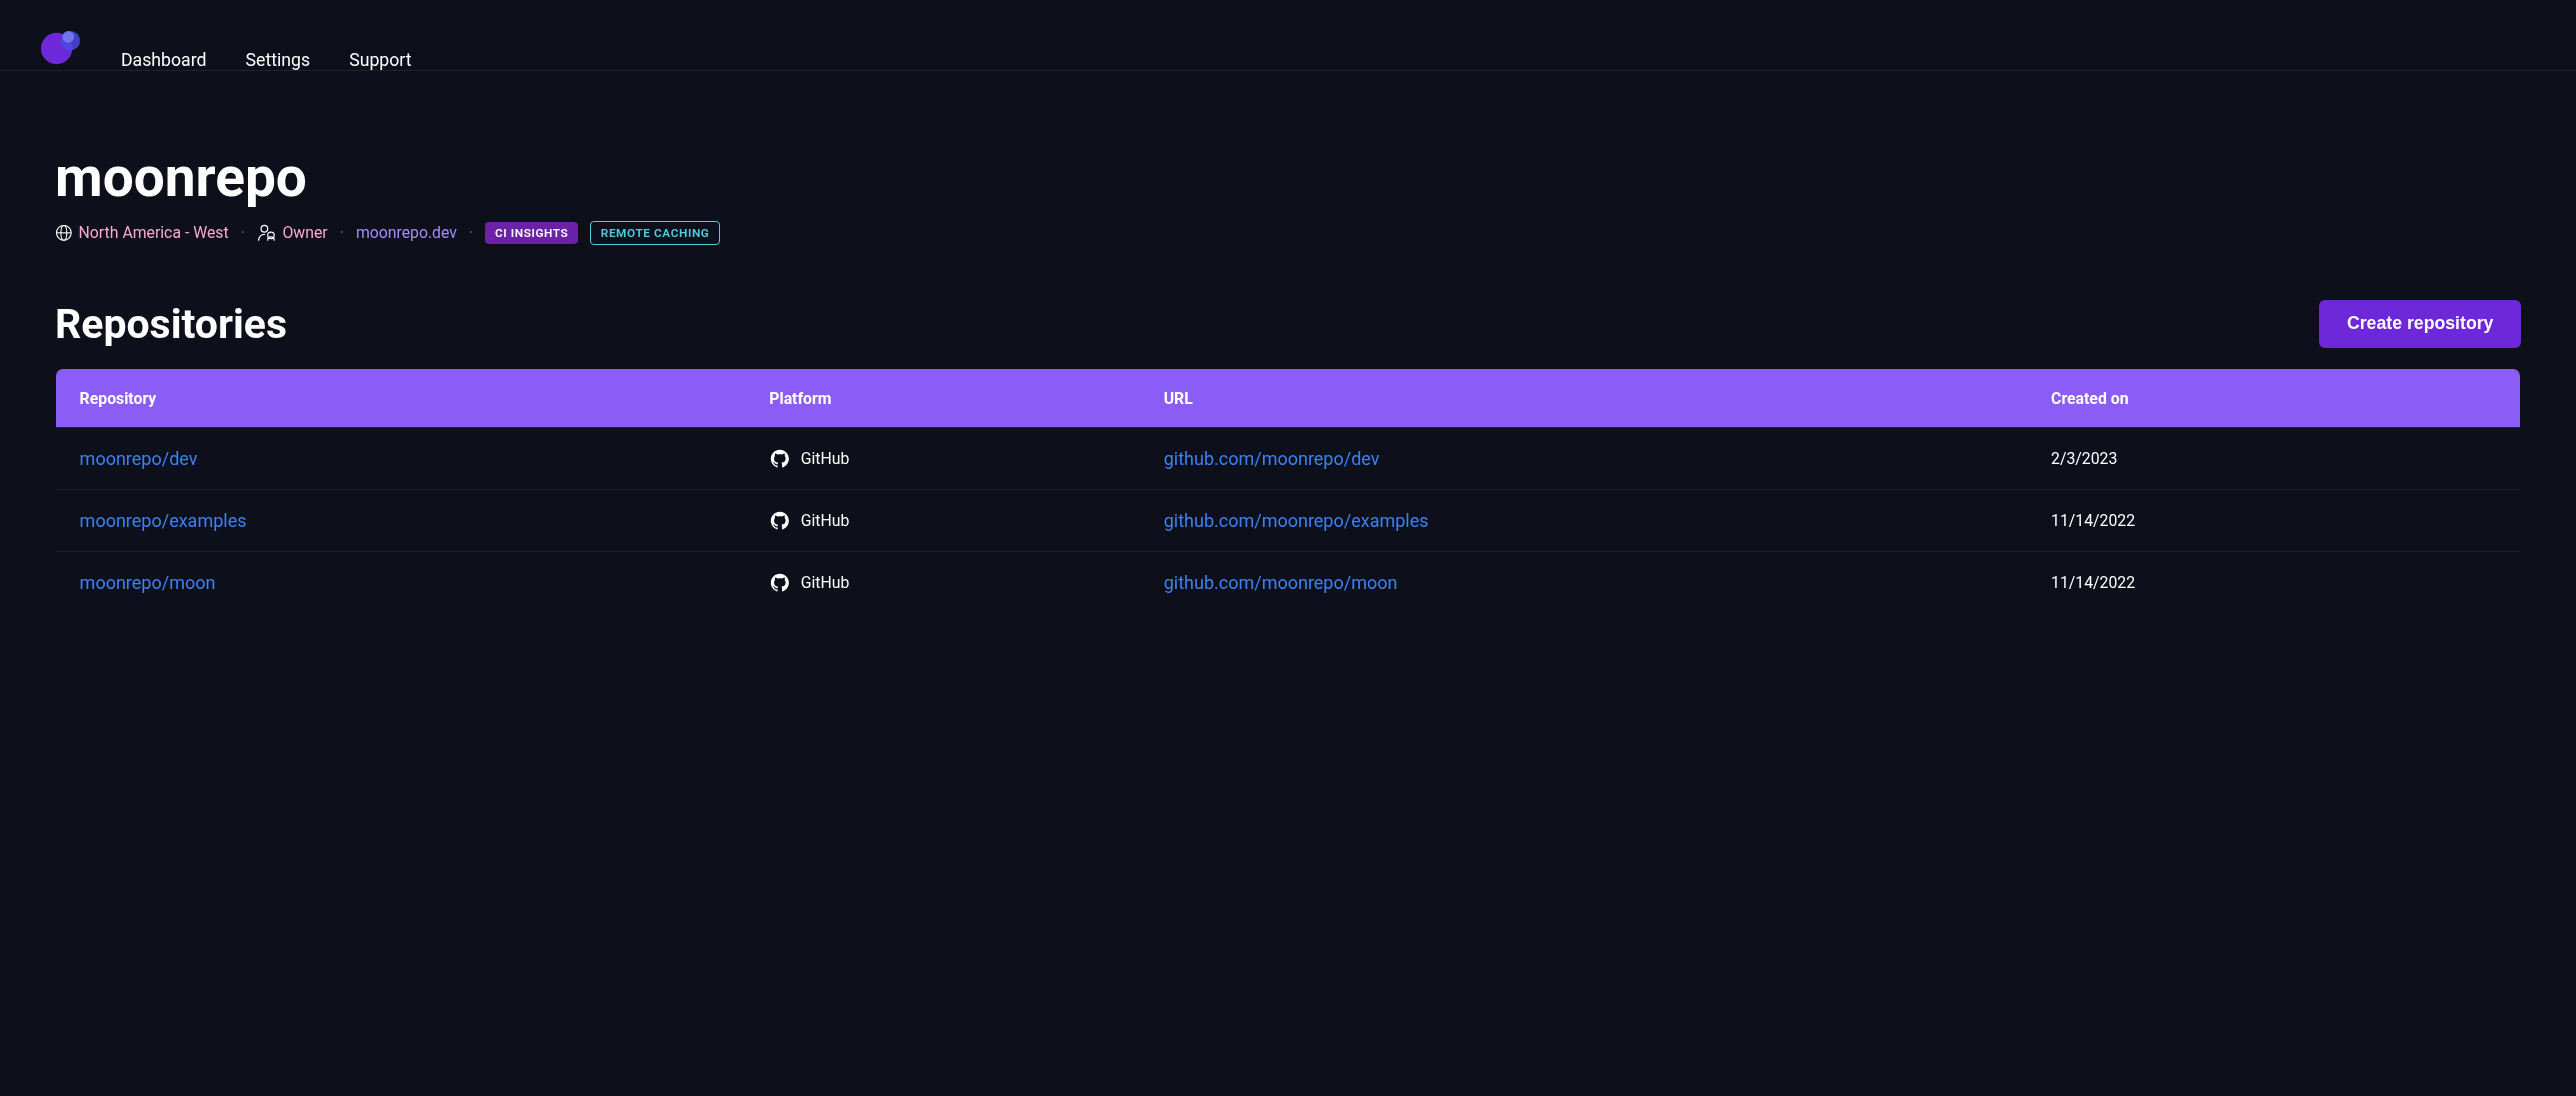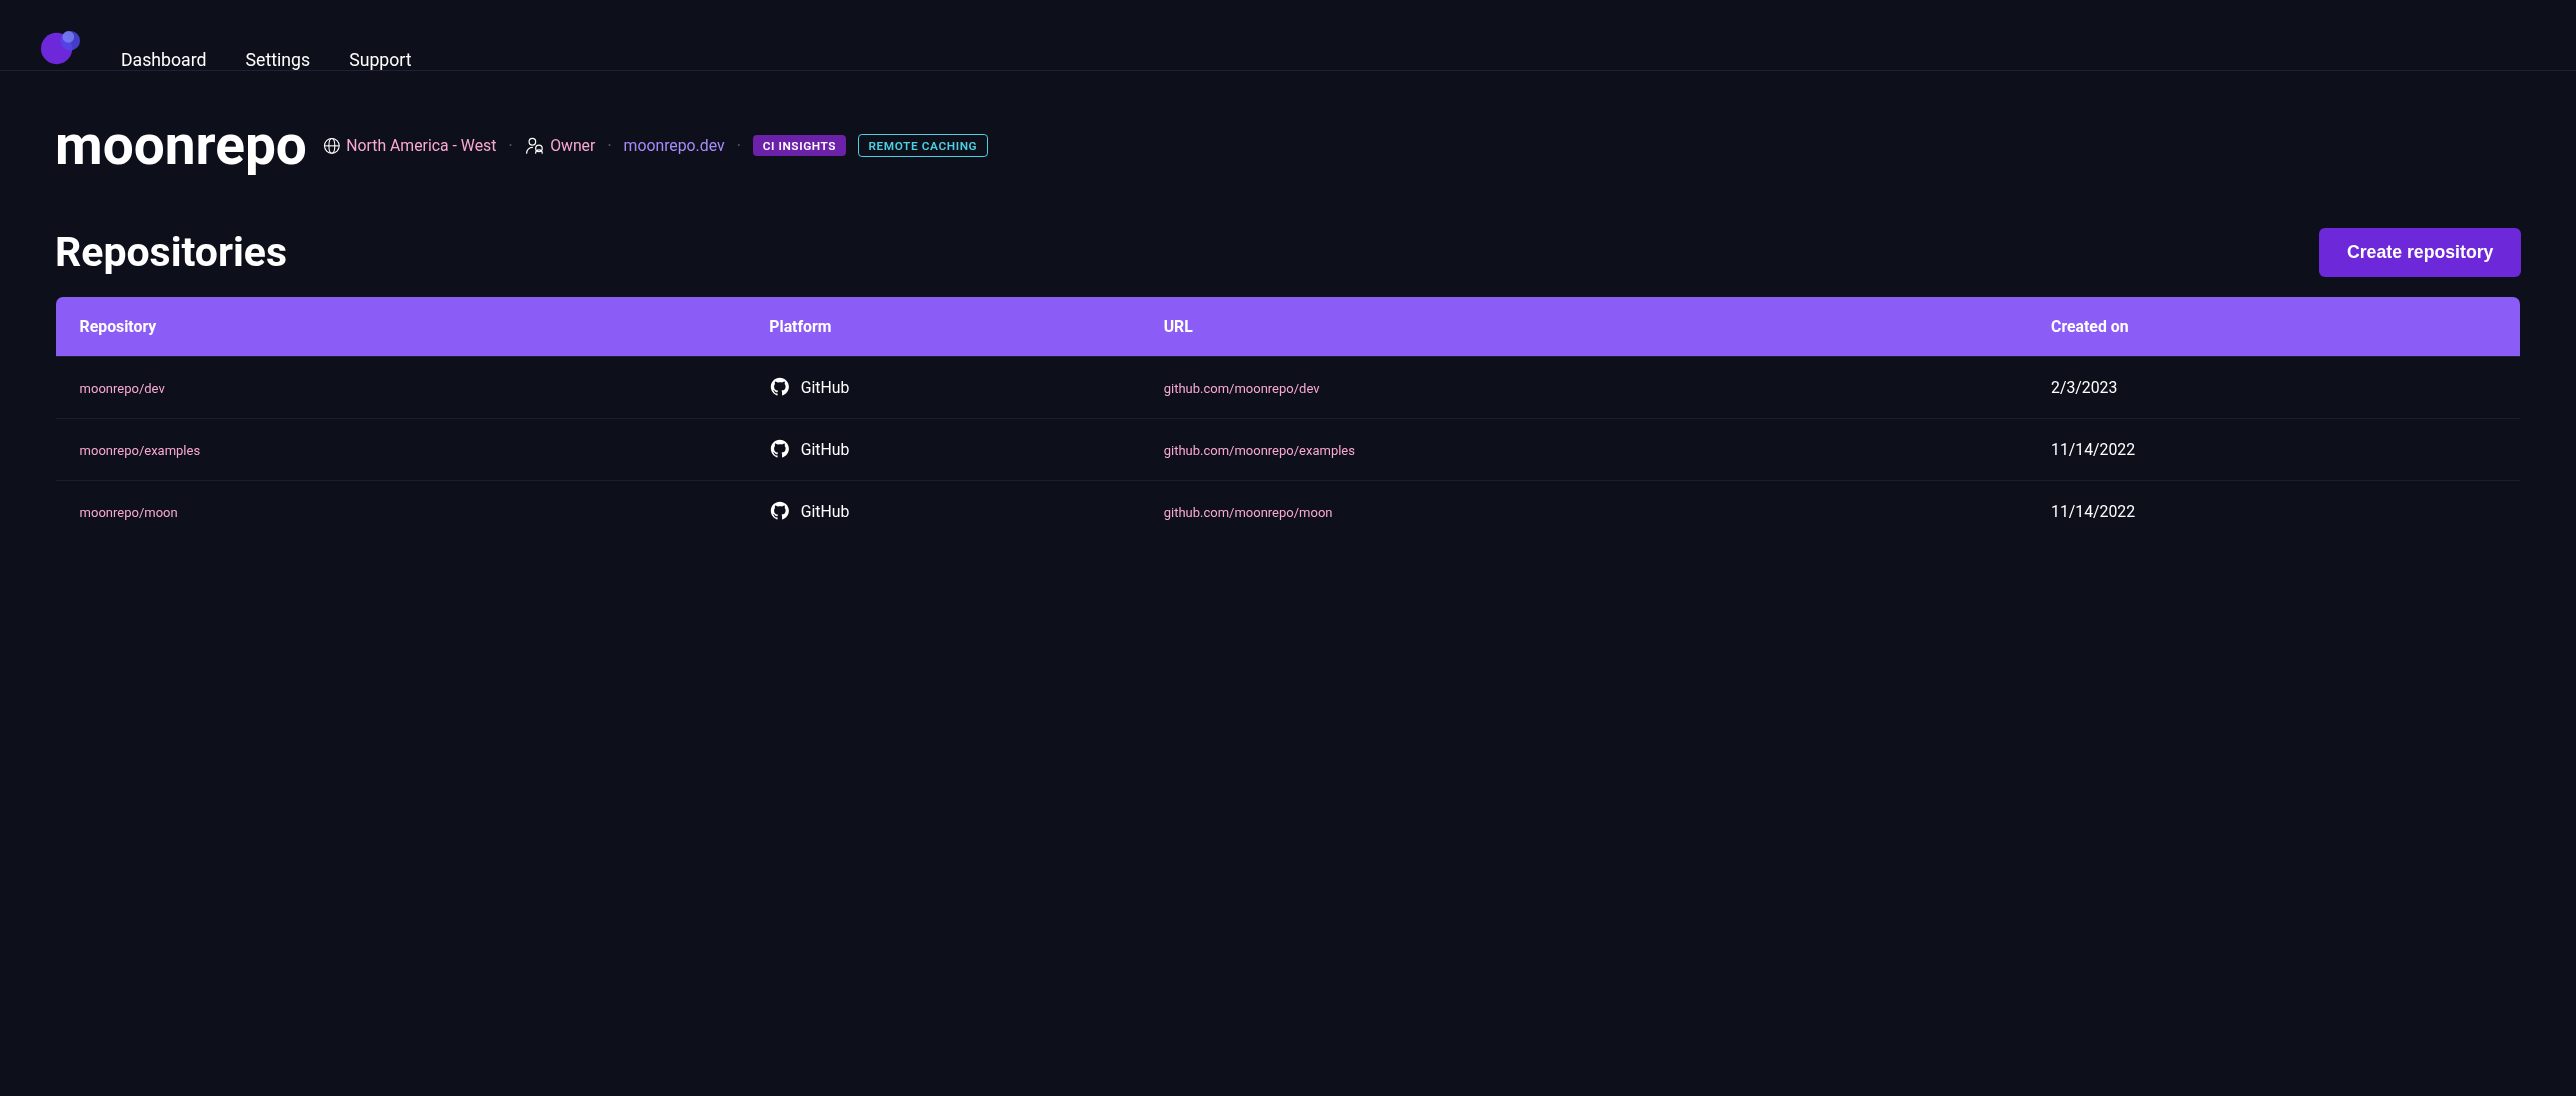--- a/index.html
+++ b/index.html
@@ -54,22 +54,23 @@
     
     .org-header {
       display: flex;
       align-items: flex-start;
       justify-content: space-between;
       margin-bottom: 55px;
     }
 
     .org-info {
       display: flex;
-      flex-direction: row;
+      flex-direction: column;
       gap: 15.8px;
+      margin-top: 32px;
     }
 
     .org-title {
       font-size: 55px;
       font-weight: 700;
       color: #ffffff;
       line-height: 1;
     }
 
     .org-meta {
@@ -196,23 +197,23 @@
 
     .repo-table tbody tr:last-child td {
       border-bottom: none;
     }
 
     .repo-table tbody tr {
       background-color: #0d0f1a;
     }
 
     .repo-link {
-      color: #f9a8d4;
+      color: #3b82f6;
       text-decoration: none;
-      font-size: 13px;
+      font-size: 18px;
     }
 
     .platform-cell {
       display: flex;
       align-items: center;
       gap: 9.8px;
       font-size: 15.8px;
     }
 
     .github-icon {

